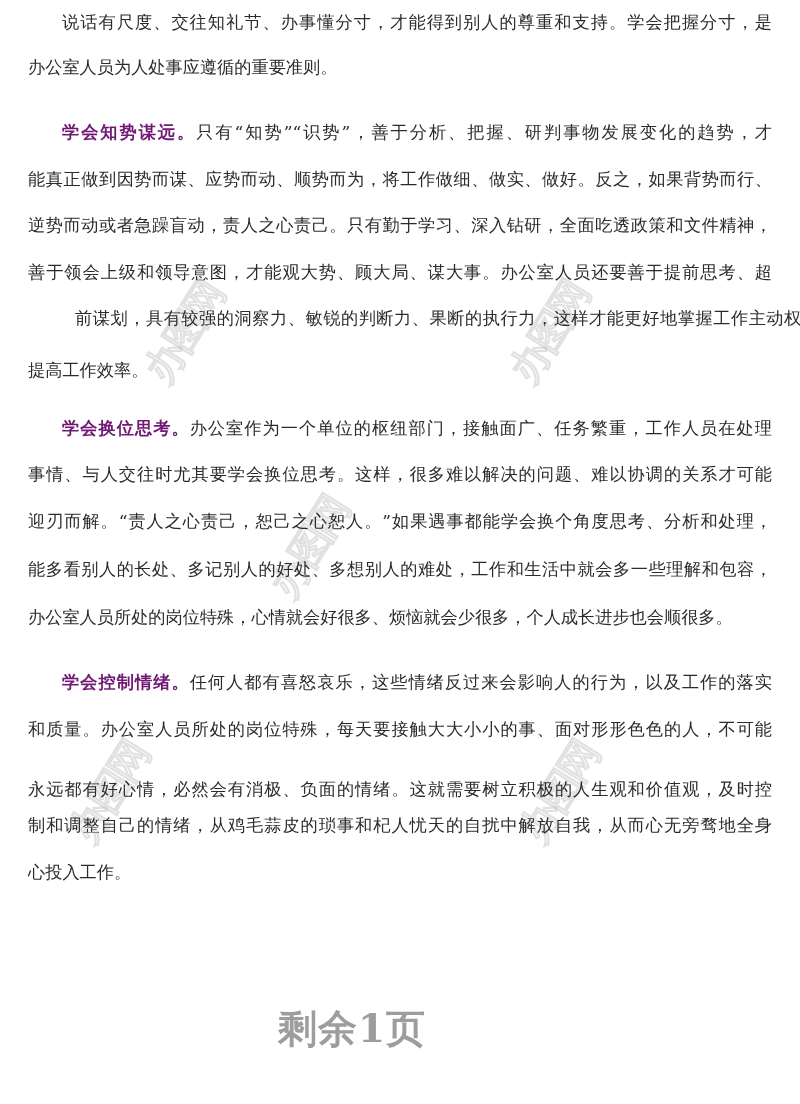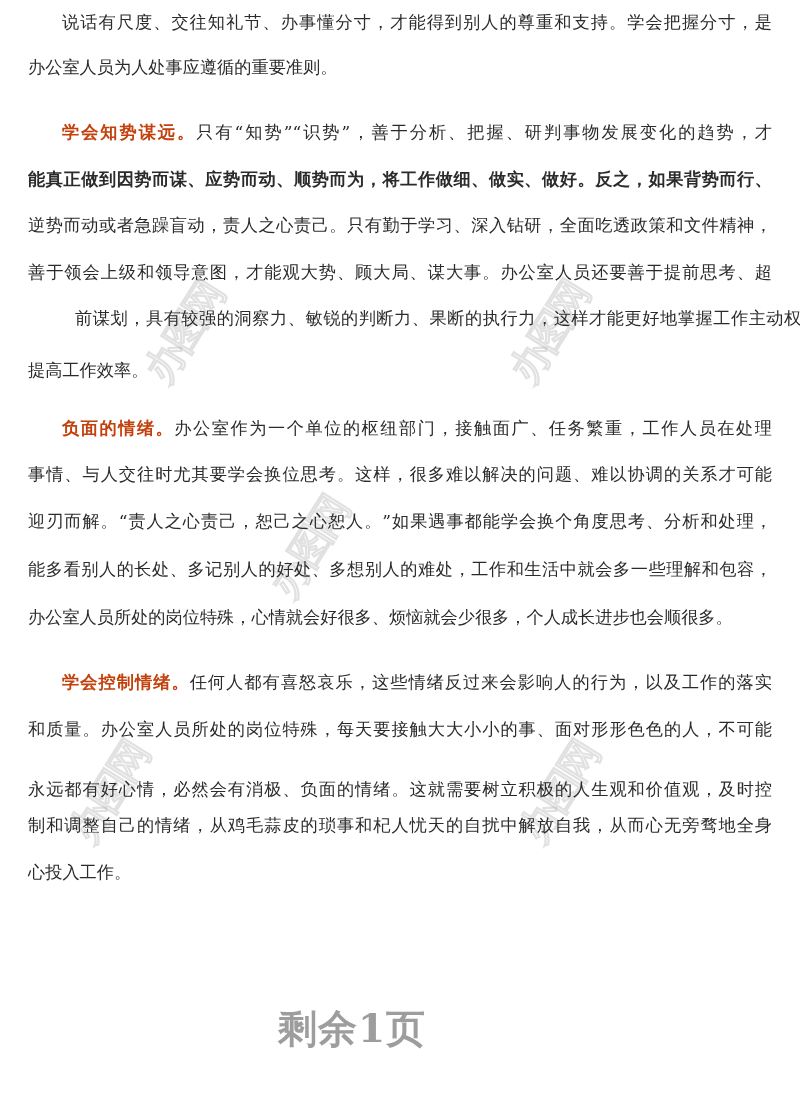--- a/index.html
+++ b/index.html
@@ -36,21 +36,21 @@
     }
     .line.indent {
       left: 62px;
       width: 710px;
     }
     .line.last {
       text-align-last: left;
     }
     .lead {
       font-weight: bold;
-      color: #c2410c;
+      color: #701a75;
     }
     .watermark {
       position: absolute;
       font-family: "DejaVu Sans", "Liberation Sans", sans-serif;
       font-size: 40px;
       font-weight: bold;
       color: transparent;
       -webkit-text-stroke: 1px rgba(170,170,170,0.35);
       transform: rotate(-58deg);
       transform-origin: center center;
@@ -88,30 +88,30 @@
 
   <div>
     <div class="line indent" style="top:10px;">说话有尺度、交往知礼节、办事懂分寸，才能得到别人的尊重和支持。学会把握分寸，是</div>
     <div class="line last" style="top:55px;">办公室人员为人处事应遵循的重要准则。</div>
   </div>
 
   <div>
     <div class="line indent" style="top:120px;">
       <span class="lead">学会知势谋远。</span><span>只有“知势”“识势”，善于分析、把握、研判事物发展变化的趋势，才</span>
     </div>
-    <div class="line" style="top:167px;font-weight:bold;">能真正做到因势而谋、应势而动、顺势而为，将工作做细、做实、做好。反之，如果背势而行、</div>
+    <div class="line" style="top:167px;">能真正做到因势而谋、应势而动、顺势而为，将工作做细、做实、做好。反之，如果背势而行、</div>
     <div class="line" style="top:213px;">逆势而动或者急躁盲动，责人之心责己。只有勤于学习、深入钻研，全面吃透政策和文件精神，</div>
     <div class="line" style="top:260px;">善于领会上级和领导意图，才能观大势、顾大局、谋大事。办公室人员还要善于提前思考、超</div>
     <div class="line" style="top:306px;margin-left:47px;">前谋划，具有较强的洞察力、敏锐的判断力、果断的执行力，这样才能更好地掌握工作主动权，</div>
     <div class="line last" style="top:358px;">提高工作效率。</div>
   </div>
 
   <div>
     <div class="line indent" style="top:416px;">
-      <span class="lead">负面的情绪。</span><span>办公室作为一个单位的枢纽部门，接触面广、任务繁重，工作人员在处理</span>
+      <span class="lead">学会换位思考。</span><span>办公室作为一个单位的枢纽部门，接触面广、任务繁重，工作人员在处理</span>
     </div>
     <div class="line" style="top:462px;">事情、与人交往时尤其要学会换位思考。这样，很多难以解决的问题、难以协调的关系才可能</div>
     <div class="line" style="top:509px;">迎刃而解。“责人之心责己，恕己之心恕人。”如果遇事都能学会换个角度思考、分析和处理，</div>
     <div class="line" style="top:557px;">能多看别人的长处、多记别人的好处、多想别人的难处，工作和生活中就会多一些理解和包容，</div>
     <div class="line last" style="top:605px;">办公室人员所处的岗位特殊，心情就会好很多、烦恼就会少很多，个人成长进步也会顺很多。</div>
   </div>
 
   <div>
     <div class="line indent" style="top:670px;">
       <span class="lead">学会控制情绪。</span><span>任何人都有喜怒哀乐，这些情绪反过来会影响人的行为，以及工作的落实</span>

